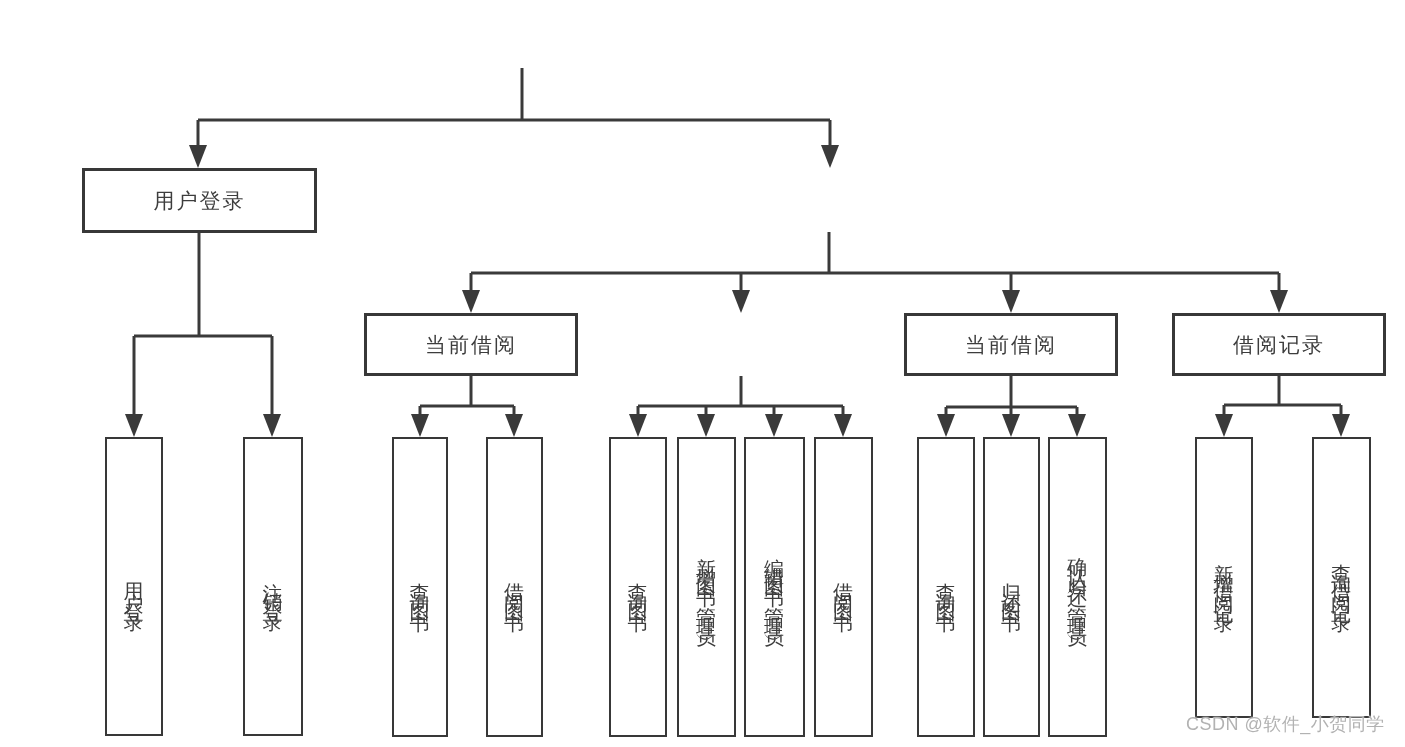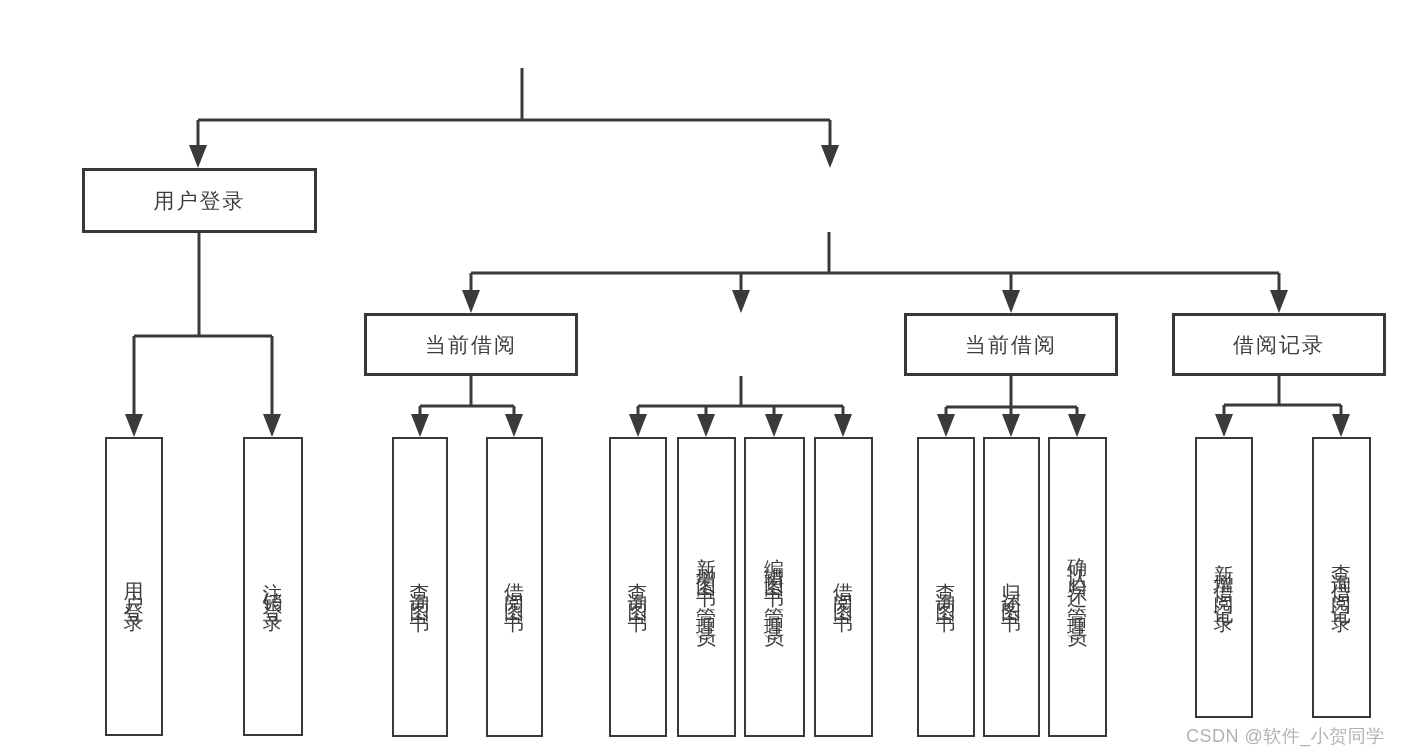--- a/index.html
+++ b/index.html
@@ -102,14 +102,14 @@
   <div class="node vbox" style="left:744px;top:437px;width:61px;height:300px">编辑图书（管理员）</div>
   <div class="node vbox" style="left:814px;top:437px;width:59px;height:300px">借阅图书</div>
 
   <div class="node vbox" style="left:917px;top:437px;width:58px;height:300px">查询图书</div>
   <div class="node vbox" style="left:983px;top:437px;width:57px;height:300px">归还图书</div>
   <div class="node vbox" style="left:1048px;top:437px;width:59px;height:300px">确认归还（管理员）</div>
 
   <div class="node vbox" style="left:1195px;top:437px;width:58px;height:281px">新增借阅记录</div>
   <div class="node vbox" style="left:1312px;top:437px;width:59px;height:281px">查询借阅记录</div>
 
-  <div id="watermark" style="color: rgb(178, 178, 178); margin-top: 12px;">CSDN @软件_小贺同学</div>
+  <div id="watermark" style="color: rgb(178, 178, 178);">CSDN @软件_小贺同学</div>
 </div>
 
 </body></html>

